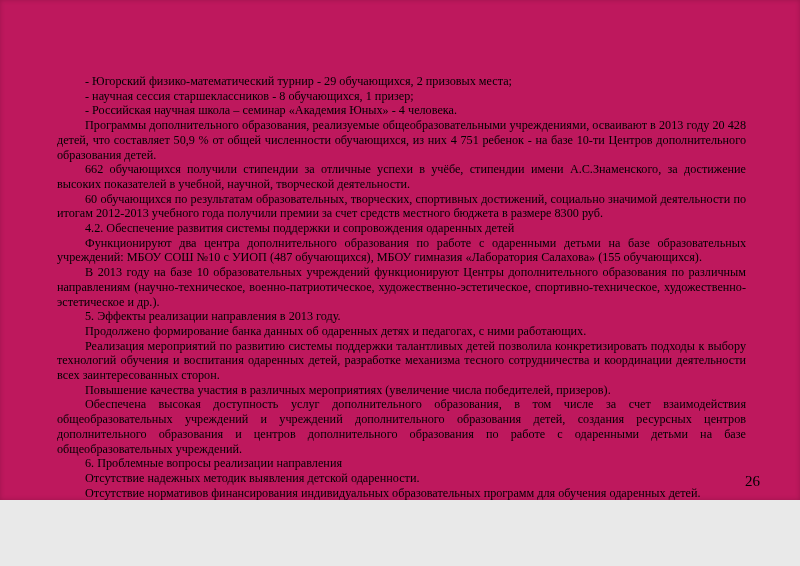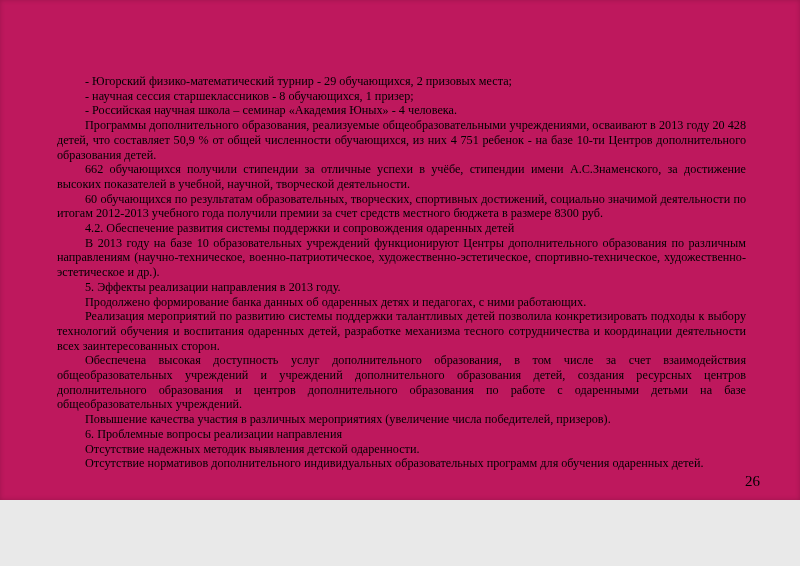--- a/index.html
+++ b/index.html
@@ -48,24 +48,25 @@
 
 <div class="page">
   <div class="content">
     <p>- Югорский физико-математический турнир - 29 обучающихся, 2 призовых места;</p>
     <p>- научная сессия старшеклассников - 8 обучающихся, 1 призер;</p>
     <p>- Российская научная школа – семинар «Академия Юных» - 4 человека.</p>
     <p>Программы дополнительного образования, реализуемые общеобразовательными учреждениями, осваивают в 2013 году 20 428 детей, что составляет 50,9 % от общей численности обучающихся, из них 4 751 ребенок - на базе 10-ти Центров дополнительного образования детей.</p>
     <p>662 обучающихся получили стипендии за отличные успехи в учёбе, стипендии имени А.С.Знаменского, за достижение высоких показателей в учебной, научной, творческой деятельности.</p>
     <p>60 обучающихся по результатам образовательных, творческих, спортивных достижений, социально значимой деятельности по итогам 2012-2013 учебного года получили премии за счет средств местного бюджета в размере 8300 руб.</p>
     <p>4.2. Обеспечение развития системы поддержки и сопровождения одаренных детей</p>
+    <p>Функционируют  два центра дополнительного образования по работе с одаренными детьми на базе образовательных учреждений: МБОУ СОШ №10 с УИОП (487 обучающихся), МБОУ гимназия «Лаборатория Салахова» (155 обучающихся).</p>
     <p>В 2013 году на базе 10 образовательных учреждений функционируют Центры дополнительного образования по различным направлениям (научно-техническое, военно-патриотическое, художественно-эстетическое, спортивно-техническое, художественно-эстетическое и др.).</p>
     <p class="bold">5. Эффекты реализации направления в 2013 году.</p>
     <p>Продолжено формирование банка данных об одаренных детях и педагогах, с ними работающих.</p>
     <p>Реализация мероприятий по развитию системы поддержки талантливых детей позволила конкретизировать подходы к выбору технологий обучения и воспитания одаренных детей, разработке механизма тесного сотрудничества и координации деятельности всех заинтересованных сторон.</p>
+    <p>Повышение качества участия в различных мероприятиях (увеличение числа победителей, призеров).</p>
     <p>Обеспечена высокая доступность услуг дополнительного образования, в том числе за счет взаимодействия общеобразовательных учреждений и учреждений дополнительного образования детей, создания ресурсных центров дополнительного образования и центров дополнительного образования по работе с одаренными детьми на базе общеобразовательных учреждений.</p>
-    <p>Повышение качества участия в различных мероприятиях (увеличение числа победителей, призеров).</p>
     <p class="bold">6. Проблемные вопросы реализации направления</p>
     <p>Отсутствие надежных методик выявления детской одаренности.</p>
-    <p>Отсутствие нормативов дополнительного индивидуальных образовательных программ для обучения одаренных детей.</p>
+    <p>Отсутствие нормативов финансирования индивидуальных образовательных программ для обучения одаренных детей.</p>
   </div>
   <div class="page-number">26</div>
 </div>
 
 </body></html>

